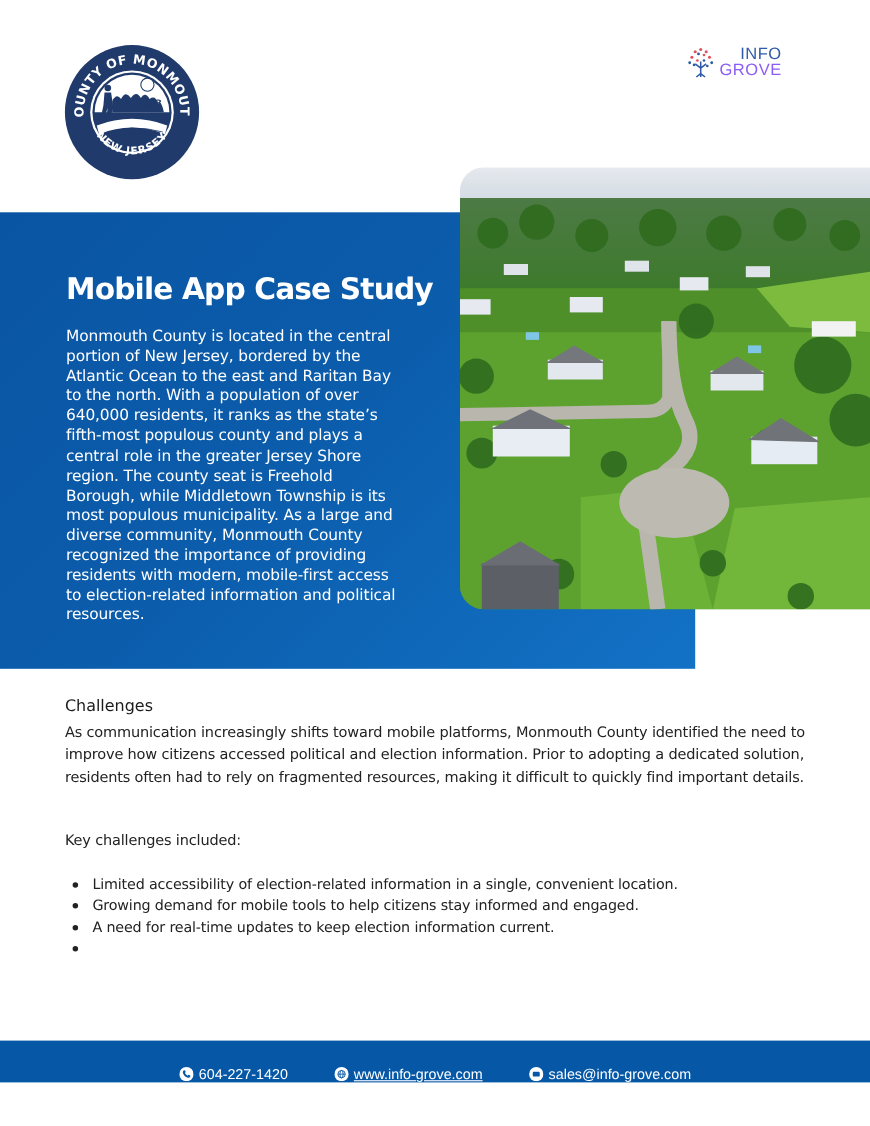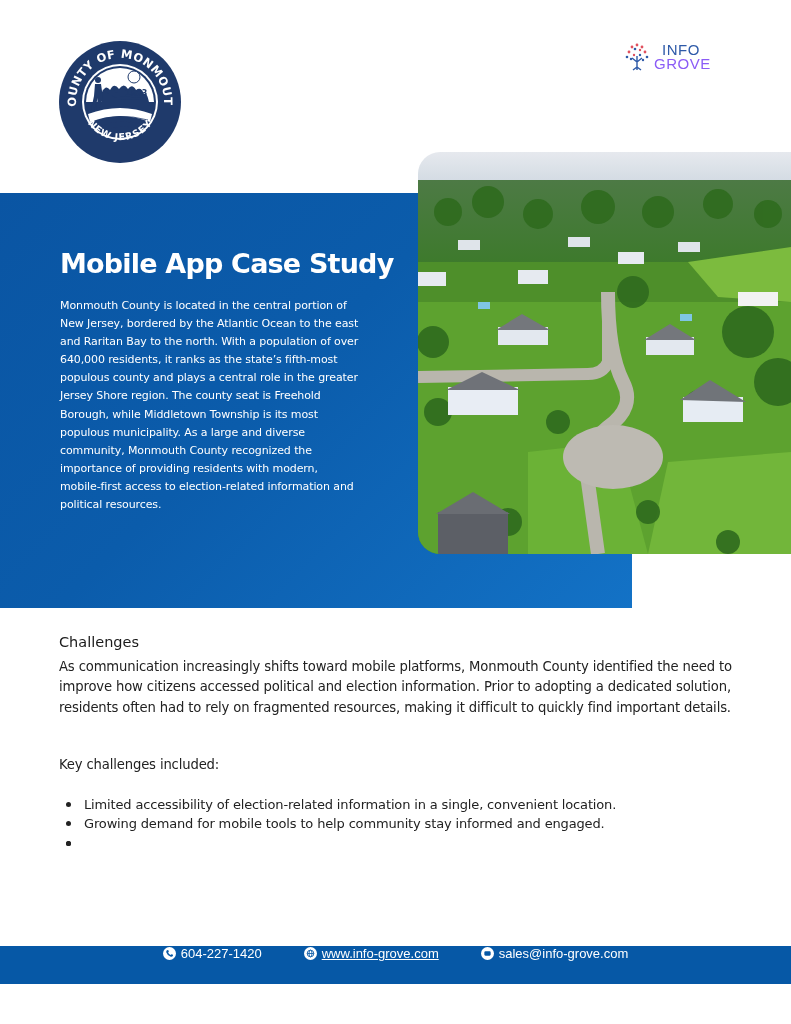--- a/index.html
+++ b/index.html
@@ -1,20 +1,20 @@
 <!DOCTYPE html>
 <html><head>
 <meta charset="utf-8">
 <style>
   * { box-sizing: border-box; margin: 0; padding: 0; }
   html, body { width: 791px; height: 1024px; background: #ffffff; overflow: hidden; }
   body { position: relative; font-family: "DejaVu Sans", sans-serif; color: #1e1e1e; }
 
   .seal { position: absolute; left: 58px; top: 40px; width: 124px; height: 124px; }
-  .ig-logo { position: absolute; left: 624px; top: 39px; width: 110px; height: 36px; display: flex; align-items: center; }
+  .ig-logo { position: absolute; left: 624px; top: 39px; width: 110px; height: 36px; display: flex; align-items: center; text-align: right; }
   .ig-mark { width: 26px; height: 30px; margin-right: 4px; }
   .ig-text { display: flex; flex-direction: column; line-height: 14px; font-family: "Liberation Sans", sans-serif; font-size: 15px; }
   .ig-info { color: #2e5aa8; letter-spacing: 0.5px; padding-left: 8px; }
   .ig-grove { color: #8b5cf6; letter-spacing: 0.5px; }
 
   .blue-panel {
     position: absolute; left: 0; top: 193px; width: 632px; height: 415px;
     background: linear-gradient(135deg, #0a55a3 0%, #0b5cab 45%, #1372c6 100%);
   }
   .hero-photo {
@@ -23,21 +23,21 @@
   }
   .hero-photo svg { width: 100%; height: 100%; display: block; }
 
   .title {
     position: absolute; left: 60px; top: 248px; width: 340px;
     font-family: "DejaVu Sans", sans-serif; font-weight: bold; font-size: 27px; letter-spacing: -0.8px;
     color: #ffffff; white-space: nowrap;
   }
   .intro {
     position: absolute; left: 60px; top: 297px; width: 300px;
-    color: #ffffff; font-size: 11px; line-height: 18.1px; letter-spacing: -0.1px;
+    color: #ffffff; font-size: 14px; line-height: 18.1px; letter-spacing: -0.1px;
   }
 
   .challenges-heading {
     position: absolute; left: 59px; top: 634px;
     font-weight: normal; font-size: 14.5px; color: #1a1a1a;
   }
   .challenges-body {
     position: absolute; left: 59px; top: 657px; width: 690px;
     font-size: 13.2px; line-height: 20.3px; color: #222;
     letter-spacing: -0.15px;
@@ -50,21 +50,21 @@
     position: absolute; left: 63px; top: 795px; width: 640px; list-style: none;
     font-size: 13px; line-height: 19.4px; color: #222; letter-spacing: -0.15px;
   }
   .bullets li { position: relative; padding-left: 21px; white-space: nowrap; }
   .bullets li .dot {
     position: absolute; left: 3px; top: 7px; width: 5px; height: 5px; border-radius: 50%; background: #222;
   }
 
   .footer-bar {
     position: absolute; left: 0; top: 946px; width: 791px; height: 38px; background: #0658a6;
-    display: flex; align-items: flex-start; justify-content: center;
+    display: flex; align-items: flex-end; justify-content: center;
     font-family: "Liberation Sans", sans-serif; font-size: 13px; color: #ffffff;
   }
   .footer-item { display: flex; align-items: center; }
   .footer-item + .footer-item { margin-left: 42px; }
   .footer-icon { width: 13px; height: 13px; margin-right: 5px; display: inline-block; }
   .footer-link { color: #ffffff; text-decoration: underline; }
 </style>
 </head>
 <body>
 
@@ -206,22 +206,22 @@
 </div>
 
 <h1 class="title">Mobile App Case Study</h1>
 <p class="intro">Monmouth County is located in the central portion of New Jersey, bordered by the Atlantic Ocean to the east and Raritan Bay to the north. With a population of over 640,000 residents, it ranks as the state’s fifth-most populous county and plays a central role in the greater Jersey Shore region. The county seat is Freehold Borough, while Middletown Township is its most populous municipality. As a large and diverse community, Monmouth County recognized the importance of providing residents with modern, mobile-first access to election-related information and political resources.</p>
 
 <h2 class="challenges-heading">Challenges</h2>
 <p class="challenges-body">As communication increasingly shifts toward mobile platforms, Monmouth County identified the need to improve how citizens accessed political and election information. Prior to adopting a dedicated solution, residents often had to rely on fragmented resources, making it difficult to quickly find important details.</p>
 <p class="key-label">Key challenges included:</p>
 <ul class="bullets">
   <li><span class="dot"></span><span>Limited accessibility of election-related information in a single, convenient location.</span></li>
-  <li><span class="dot"></span><span>Growing demand for mobile tools to help community stay informed and engaged.</span></li>
-  <li><span class="dot"></span></li>
+  <li><span class="dot"></span><span>Growing demand for mobile tools to help citizens stay informed and engaged.</span></li>
+  <li><span class="dot"></span><span>A need for real-time updates to keep election information current.</span></li>
   <li><span class="dot"></span></li>
 </ul>
 
 <div class="footer-bar">
   <div class="footer-item">
     <svg class="footer-icon" viewBox="0 0 14 14">
       <circle cx="7" cy="7" r="7" fill="#ffffff"></circle>
       <path d="M 4.2 3.4 L 5.6 3.2 L 6.3 5 L 5.5 5.8 Q 6.3 7.6 8.2 8.5 L 9 7.7 L 10.8 8.4 L 10.6 9.8 Q 9.8 10.8 8.4 10.5 Q 4.6 9.3 3.5 5.6 Q 3.3 4.2 4.2 3.4 Z" fill="#0658a6"></path>
     </svg>
     <span>604-227-1420</span>

